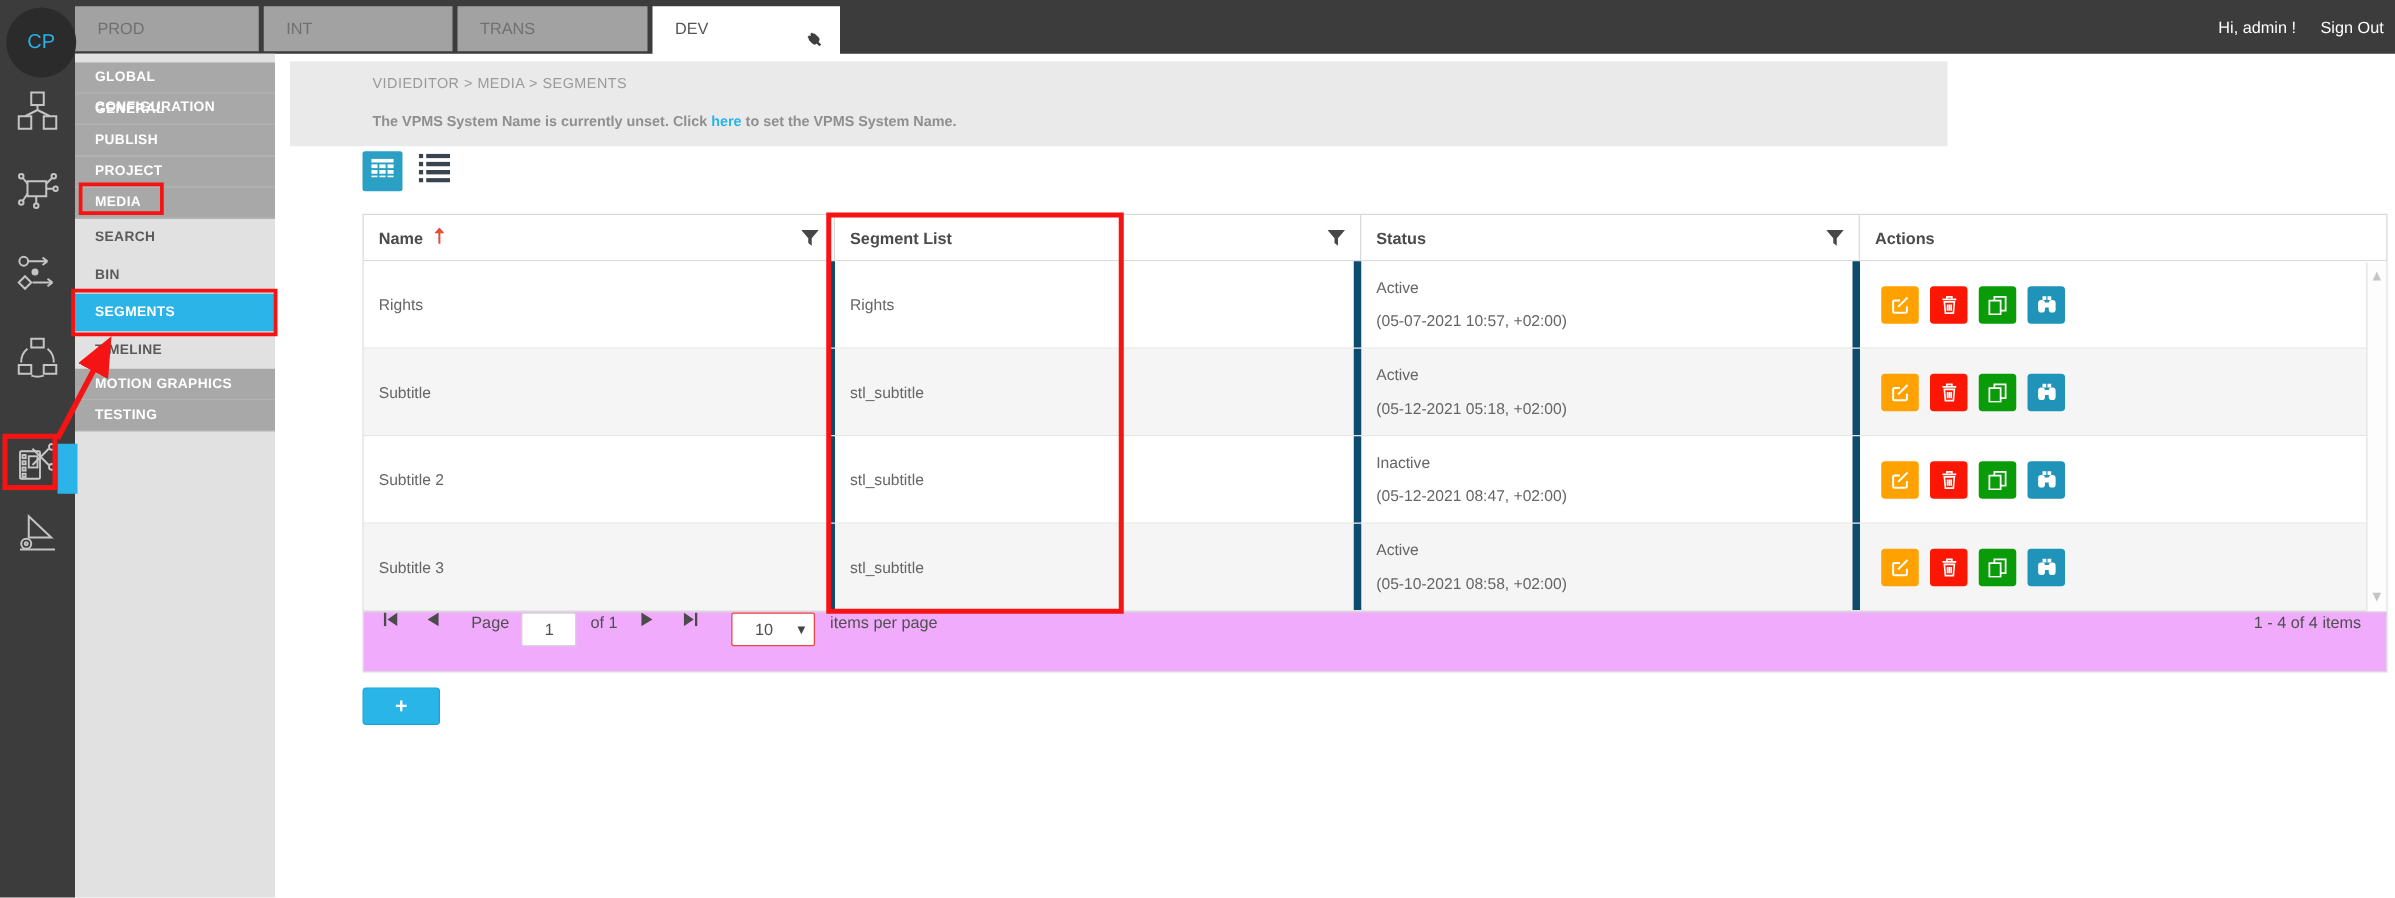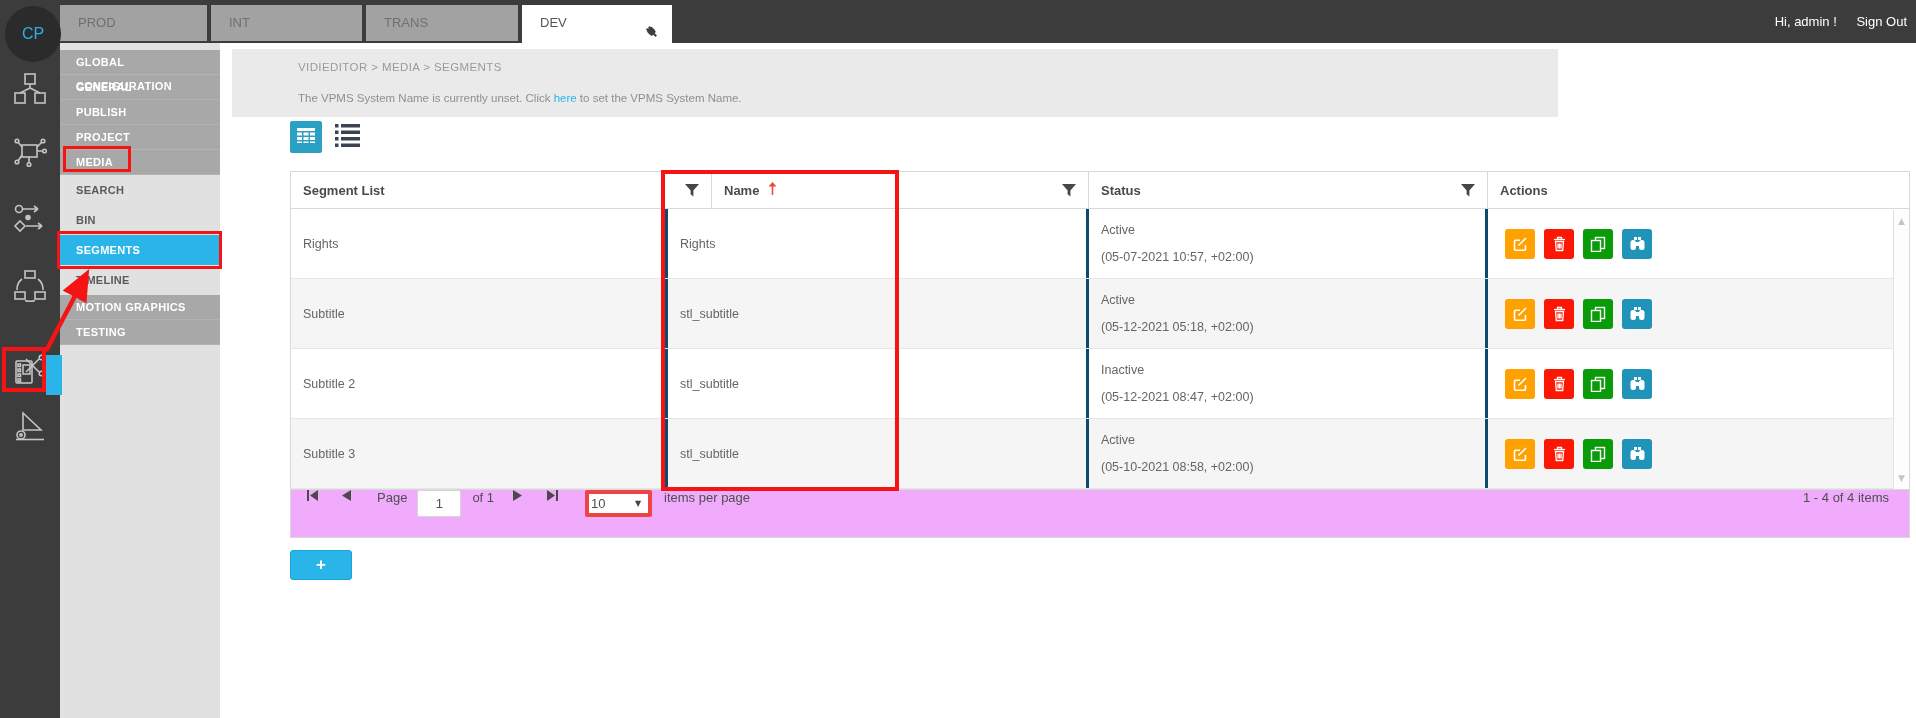--- a/index.html
+++ b/index.html
@@ -33,64 +33,64 @@
   .nav-top { height:25px; line-height:24px; background:#a8a8a8; color:#fff; font-size:11px;
     font-weight:700; letter-spacing:.3px; padding-left:16px; border-bottom:1px solid #b3b3b3; cursor:pointer; }
   .nav-sub { height:30px; line-height:30px; color:#5a5a5a; font-size:11px; font-weight:700;
     letter-spacing:.3px; padding-left:16px; cursor:pointer; }
   .nav-sub.selected { background:#2ab4e8; color:#fff; }
 
   
   .bars { position:absolute; left:232px; top:49px; width:1326px; height:68px; background:#eaeaea; }
   .breadcrumb { position:absolute; left:66px; top:0; height:34px; line-height:37px;
     color:#9a9a9a; font-size:11.5px; letter-spacing:.4px; }
-  .notice { position:absolute; left:66px; top:34px; height:34px; line-height:31px; color:#8f8f8f; font-size:11.5px; }
+  .notice { position:absolute; left:66px; top:34px; height:34px; line-height:31px; color:#8f8f8f; font-size:11.5px;font-weight:bold; }
   .notice .lnk { color:#2ab4e8; cursor:pointer; }
 
   
   .toggle-grid { position:absolute; left:290px; top:121px; width:32px; height:32px; background:#2aa0c4;
     border-radius:2px; display:flex; align-items:center; justify-content:center; cursor:pointer; }
   .toggle-list { position:absolute; left:330px; top:121px; width:34px; height:32px;
     display:flex; align-items:center; justify-content:center; cursor:pointer; }
 
   
   .grid { position:absolute; left:290px; top:171px; width:1620px; border:1px solid #d9d9d9; background:#fff; }
   .thead { display:flex; height:37px; border-bottom:1px solid #d9d9d9; }
   .th { position:relative; border-right:1px solid #d9d9d9; padding-left:12px; font-size:13px;
     font-weight:700; color:#4a4a4a; display:flex; align-items:center; cursor:pointer; }
   .c1{width:377px;} .c2{width:421px;} .c3{width:399px;} .c4{width:406px;}
   .th.c4 { border-right:none; }
   .funnel { position:absolute; right:12px; top:12px; cursor:pointer; }
   .sort-arrow { margin-left:9px; }
   .tr { display:flex; height:70px; border-bottom:1px solid #e6e6e6; background:#fff; }
   .tr.alt { background:#f5f5f5; }
-  .td { border-right:3px solid #0c4a6e; padding-left:12px; display:flex; align-items:center;
+  .td { border-right:6px solid #0c4a6e; padding-left:12px; display:flex; align-items:center;
     font-size:12.5px; color:#656565; }
   .td.c3 { flex-direction:column; align-items:flex-start; justify-content:center; gap:13px; }
   .td.c4 { border-right:none; gap:9px; padding-left:17px; }
   .abtn { width:30px; height:30px; border-radius:3px; border:none; display:flex; align-items:center;
     justify-content:center; cursor:pointer; padding:0; }
   .b-edit{background:#ffa200;} .b-del{background:#fb1703;} .b-copy{background:#0a9b09;} .b-view{background:#2093b8;}
   .scrollstrip { position:absolute; right:0; top:38px; width:16px; height:279px; border-left:1px solid #e2e2e2;
     background:#fdfdfd; }
   .scrollstrip .sa { position:absolute; left:0; width:15px; text-align:center; color:#c5c5c5;
     font-size:9px; cursor:pointer; font-family:"DejaVu Sans",sans-serif; }
   .sa.up{top:6px;} .sa.dn{bottom:6px;}
 
   .pager { height:48px; border-top:1px solid #d9d9d9; background:#f0abfc; display:flex; align-items:flex-start;
     font-size:13px; color:#4f4f4f; padding:0 14px; }
   .pbtn { background:none; border:none; cursor:pointer; display:flex; align-items:center; padding:0; }
   .pg-first{margin-left:2px;} .pg-prev{margin-left:24px;} .pg-label{margin-left:26px;}
   .pg-input { margin-left:10px; width:44px; height:27px; border:1px solid #d5d5d5; border-radius:2px;
     text-align:center; font-size:13px; color:#4f4f4f; background:#fff;
     font-family:"Liberation Sans","DejaVu Sans",sans-serif; }
   .pg-of{margin-left:11px;} .pg-next{margin-left:19px;} .pg-last{margin-left:25px;}
-  .pg-select { margin-left:27px; width:67px; height:27px; border:4px solid #ef4444; border-radius:2px;
+  .pg-select { margin-left:27px; width:67px; height:27px; border:1px solid #ef4444; border-radius:2px;
     background:#fff; display:flex; align-items:center; justify-content:space-between;
-    padding:0 7px 0 2px; cursor:pointer; }
+    padding:0 7px 0 18px; cursor:pointer; }
   .pg-select .caret { color:#444; font-size:8px; font-family:"DejaVu Sans",sans-serif; }
   .pg-ipp{margin-left:12px;} .pg-spacer{flex:1;} .pg-range{margin-right:6px;}
 
   .add-btn { position:absolute; left:290px; top:550px; width:62px; height:30px; background:#2ab5e8;
     border:1px solid #17a5da; border-radius:3px; color:#fff; font-size:17px; font-weight:700;
     display:flex; align-items:center; justify-content:center; cursor:pointer; }
 
   
   .ann { position:absolute; border:3px solid #f51313; z-index:40; pointer-events:none; }
   .ann-media { left:63px; top:146px; width:68px; height:26px; }
@@ -233,36 +233,36 @@
       <rect x="0" y="13" width="3.5" height="3.5"></rect>
         <rect x="6" y="13" width="19" height="3.5"></rect>
       <rect x="0" y="19.5" width="3.5" height="3.5"></rect>
         <rect x="6" y="19.5" width="19" height="3.5"></rect>
       </svg>
   </span>
 </div>
 
 <div class="grid">
   <div class="thead">
-    <div class="th c2">
-      <span>Segment List</span>
-      <span class="funnel">
-        <svg width="14" height="13" viewBox="0 0 14 13">
-            <polygon points="0,0 14,0 8.4,6.5 8.4,12.5 5.6,10.3 5.6,6.5" fill="#474747"></polygon>
-          </svg>
-      </span>
-    </div>
     <div class="th c1">
       <span>Name</span>
       <span class="sort-arrow">
         <svg width="9" height="14" viewBox="0 0 9 14">
             <path d="M4.5 13 V3" stroke="#ea4b35" stroke-width="1.6"></path>
             <polygon points="0.5,4.5 4.5,0 8.5,4.5" fill="#ea4b35"></polygon>
           </svg>
       </span>
+      <span class="funnel">
+        <svg width="14" height="13" viewBox="0 0 14 13">
+            <polygon points="0,0 14,0 8.4,6.5 8.4,12.5 5.6,10.3 5.6,6.5" fill="#474747"></polygon>
+          </svg>
+      </span>
+    </div>
+    <div class="th c2">
+      <span>Segment List</span>
       <span class="funnel">
         <svg width="14" height="13" viewBox="0 0 14 13">
             <polygon points="0,0 14,0 8.4,6.5 8.4,12.5 5.6,10.3 5.6,6.5" fill="#474747"></polygon>
           </svg>
       </span>
     </div>
     <div class="th c3">
       <span>Status</span>
       <span class="funnel">
         <svg width="14" height="13" viewBox="0 0 14 13">

